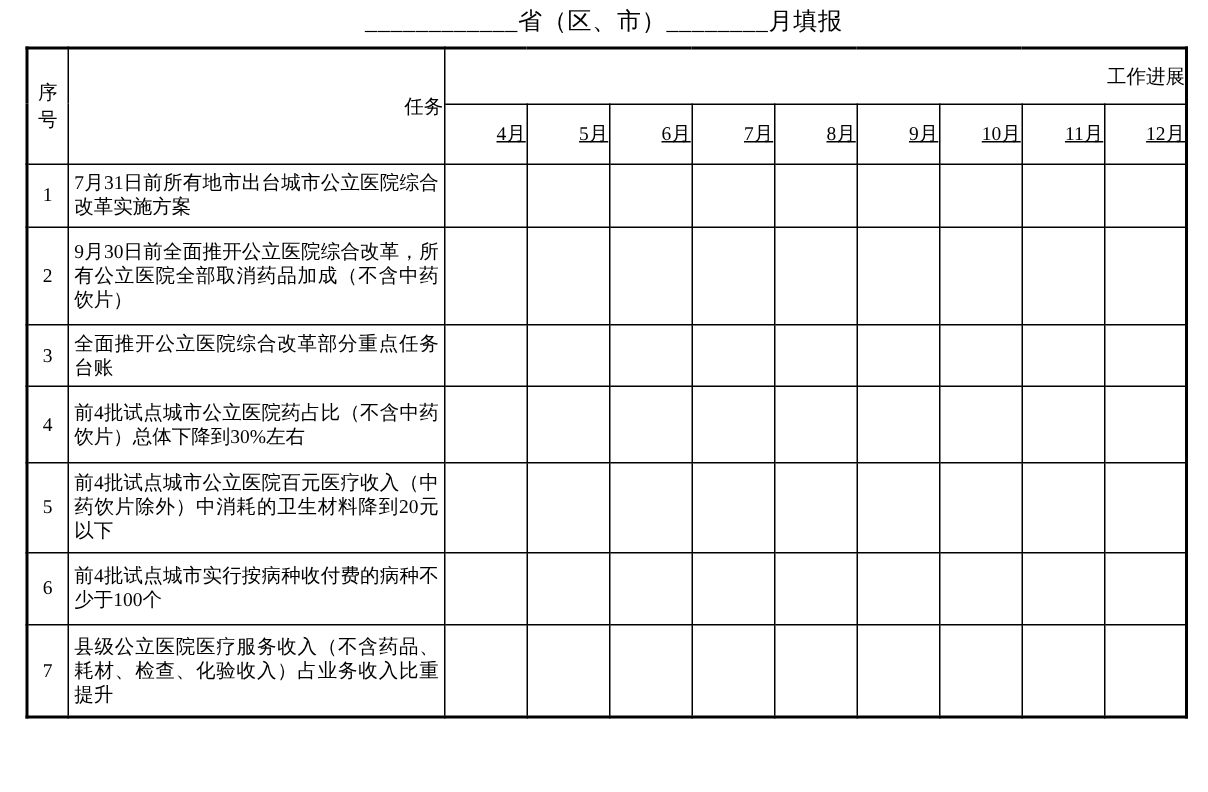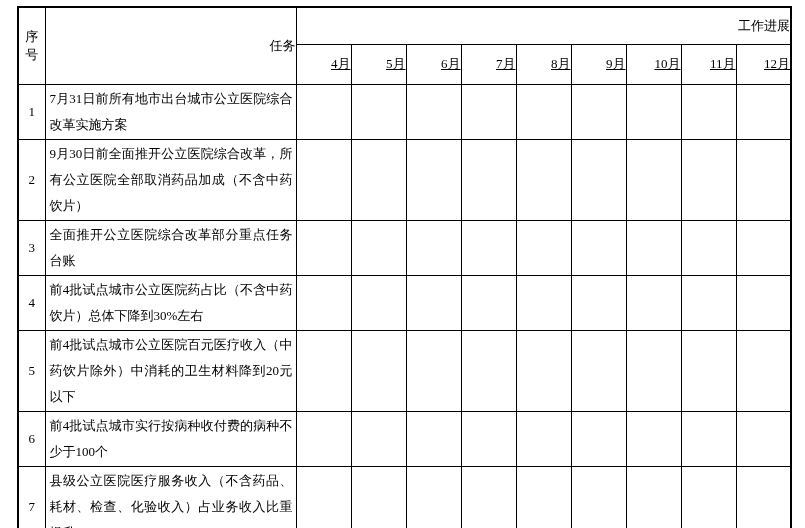--- a/index.html
+++ b/index.html
@@ -60,39 +60,42 @@
     line-height: 18px;
     padding: 0 6px;
     word-break: break-all;
   }
   th.task-h, th.progress-h, th.month-h { text-align: right; }
   td.num-cell { text-align: center; font-size: 13px; }
   td.task-cell {
     text-align: justify;
     text-align-last: left;
     padding: 1px 3px 1px 4px;
-    line-height: 26px;
+    line-height: 16px;
     font-size: 13px;
     word-break: break-all;
   }
   td.progress-cell { background: #ffffff; }
   tbody tr:nth-child(1) { height: 42px; }
   tbody tr:nth-child(2) { height: 65px; }
   tbody tr:nth-child(3) { height: 41px; }
   tbody tr:nth-child(4) { height: 51px; }
   tbody tr:nth-child(5) { height: 60px; }
   tbody tr:nth-child(6) { height: 48px; }
   tbody tr:nth-child(7) { height: 62px; }
 </style>
 </head>
 <body>
 
 <div class="page">
 
 
+  <div class="doc-subtitle">
+    <span>____________</span><span>省（区、市）</span><span>________</span><span>月填报</span>
+  </div>
 
   <table class="ledger">
     <colgroup>
       <col class="c-index">
       <col class="c-task">
       <col class="c-month">
         <col class="c-month">
         <col class="c-month">
       <col class="c-month">
         <col class="c-month">

